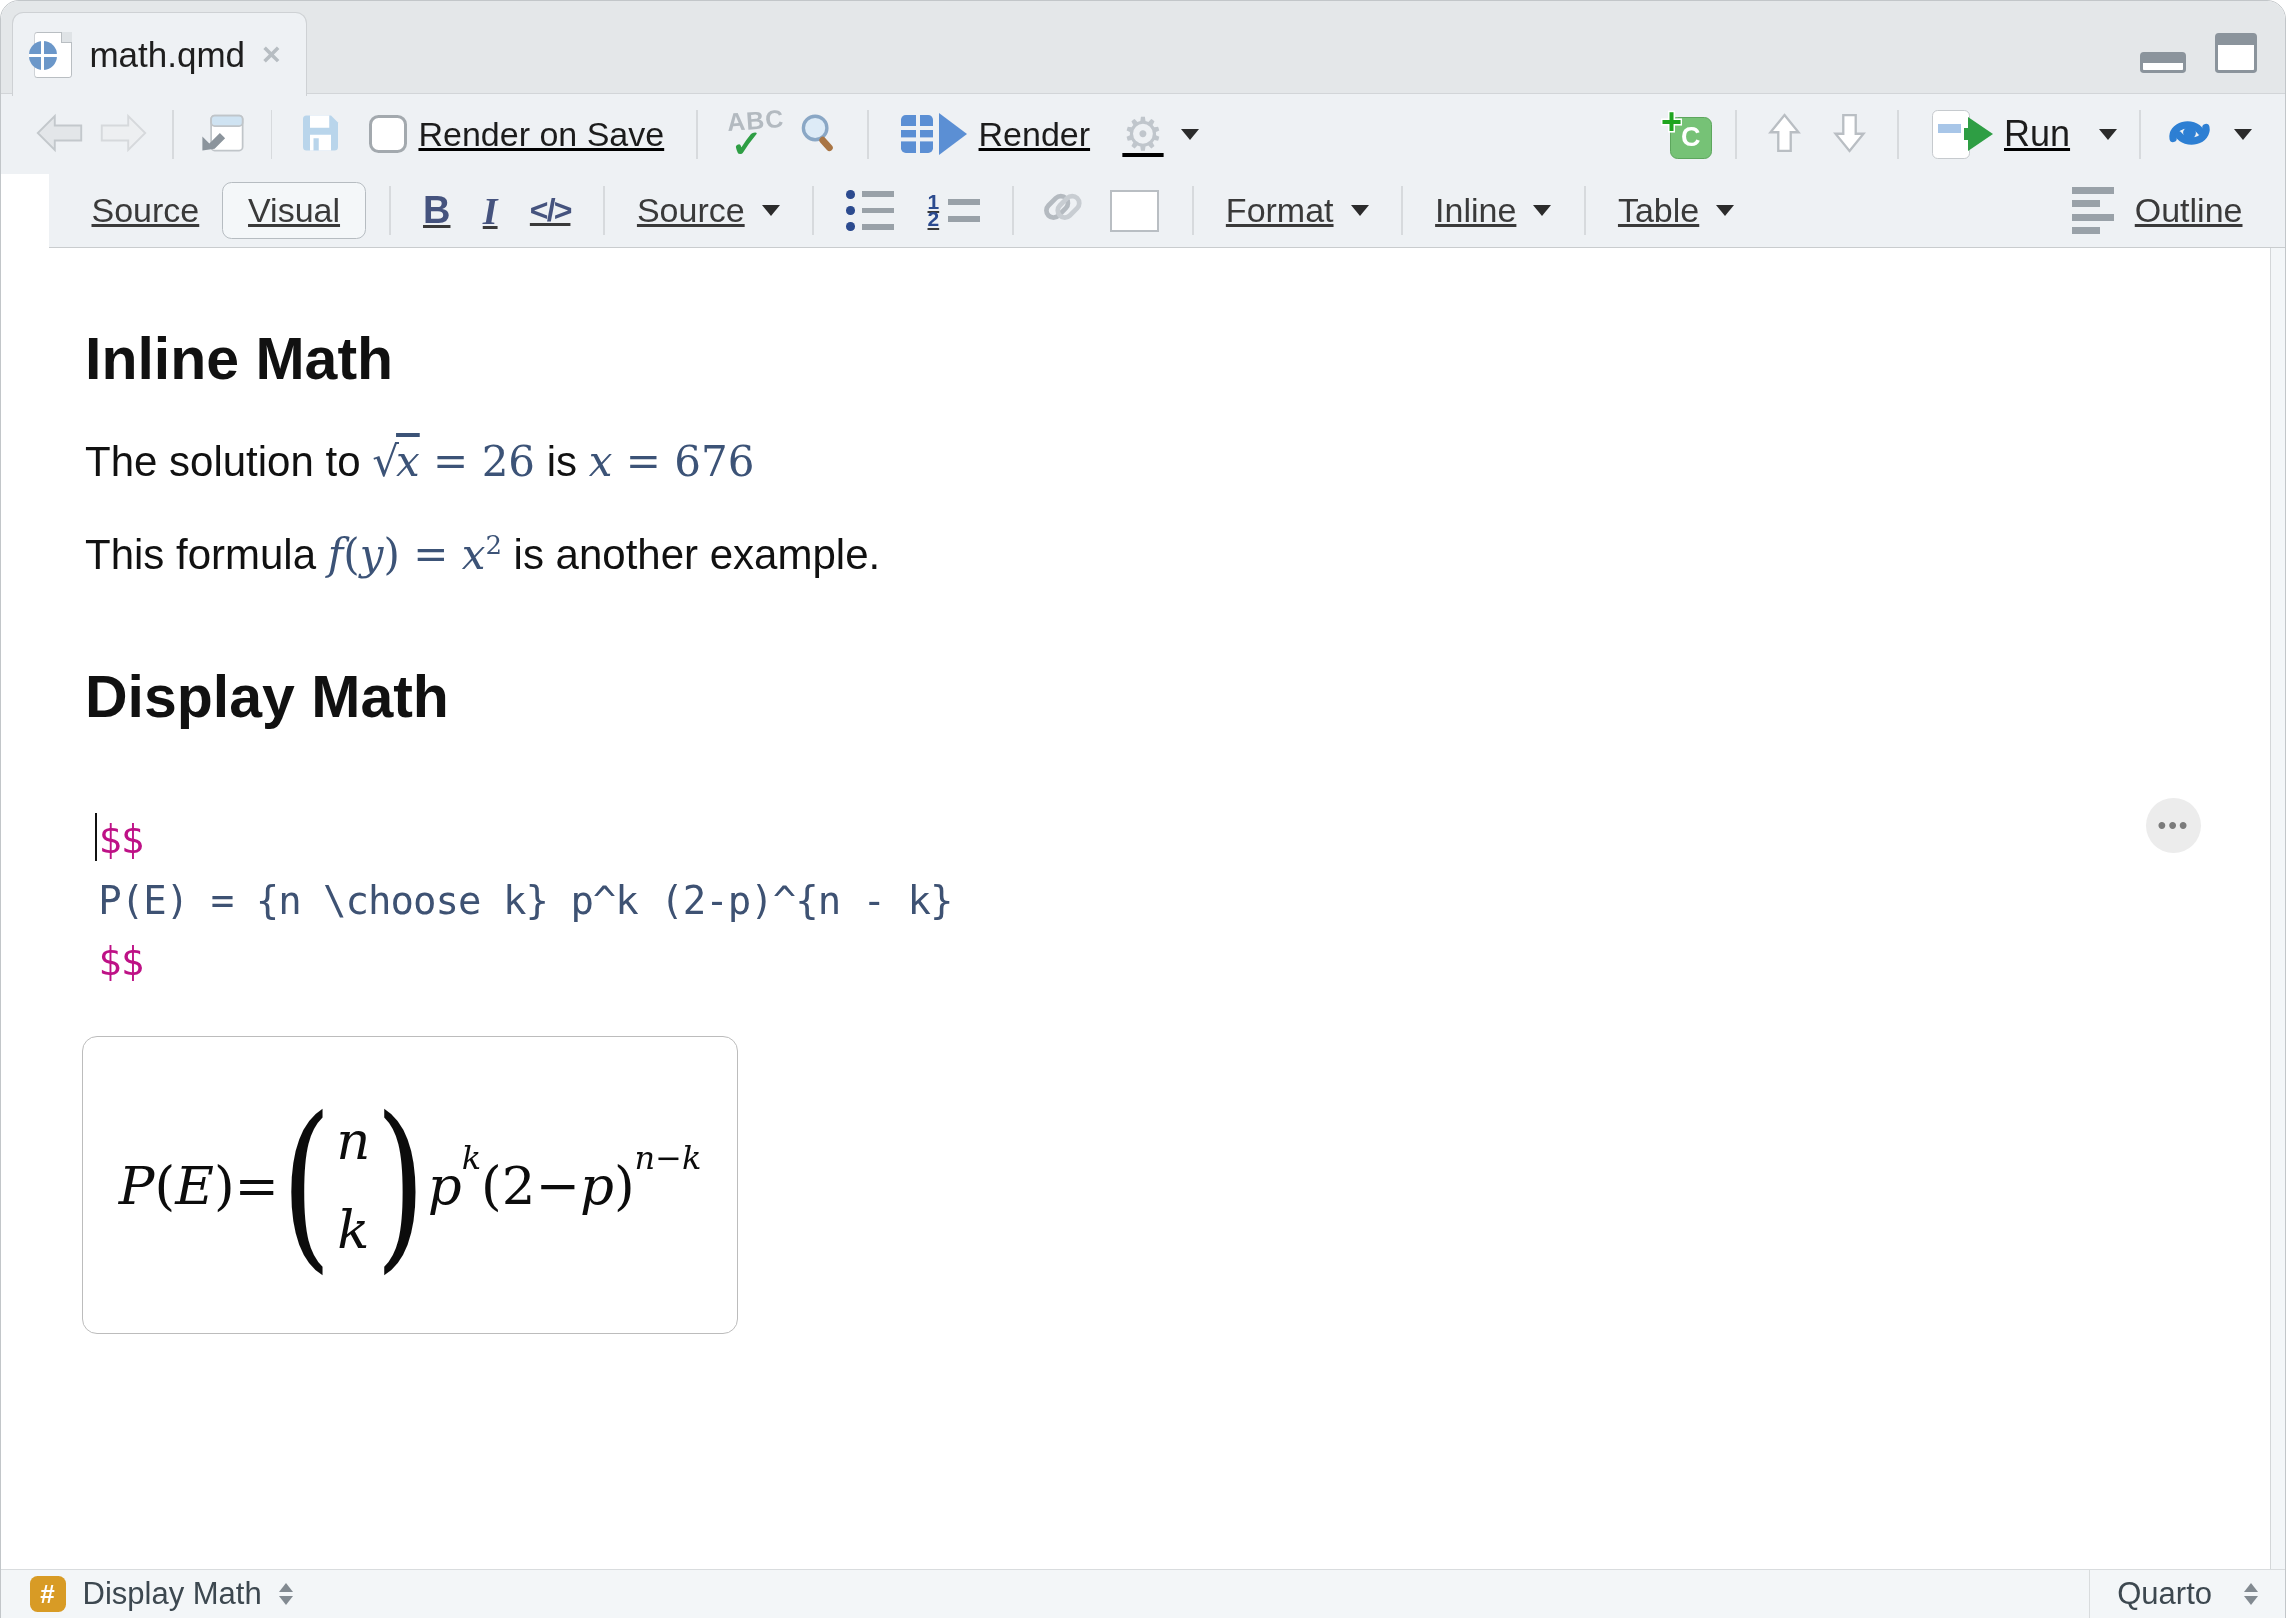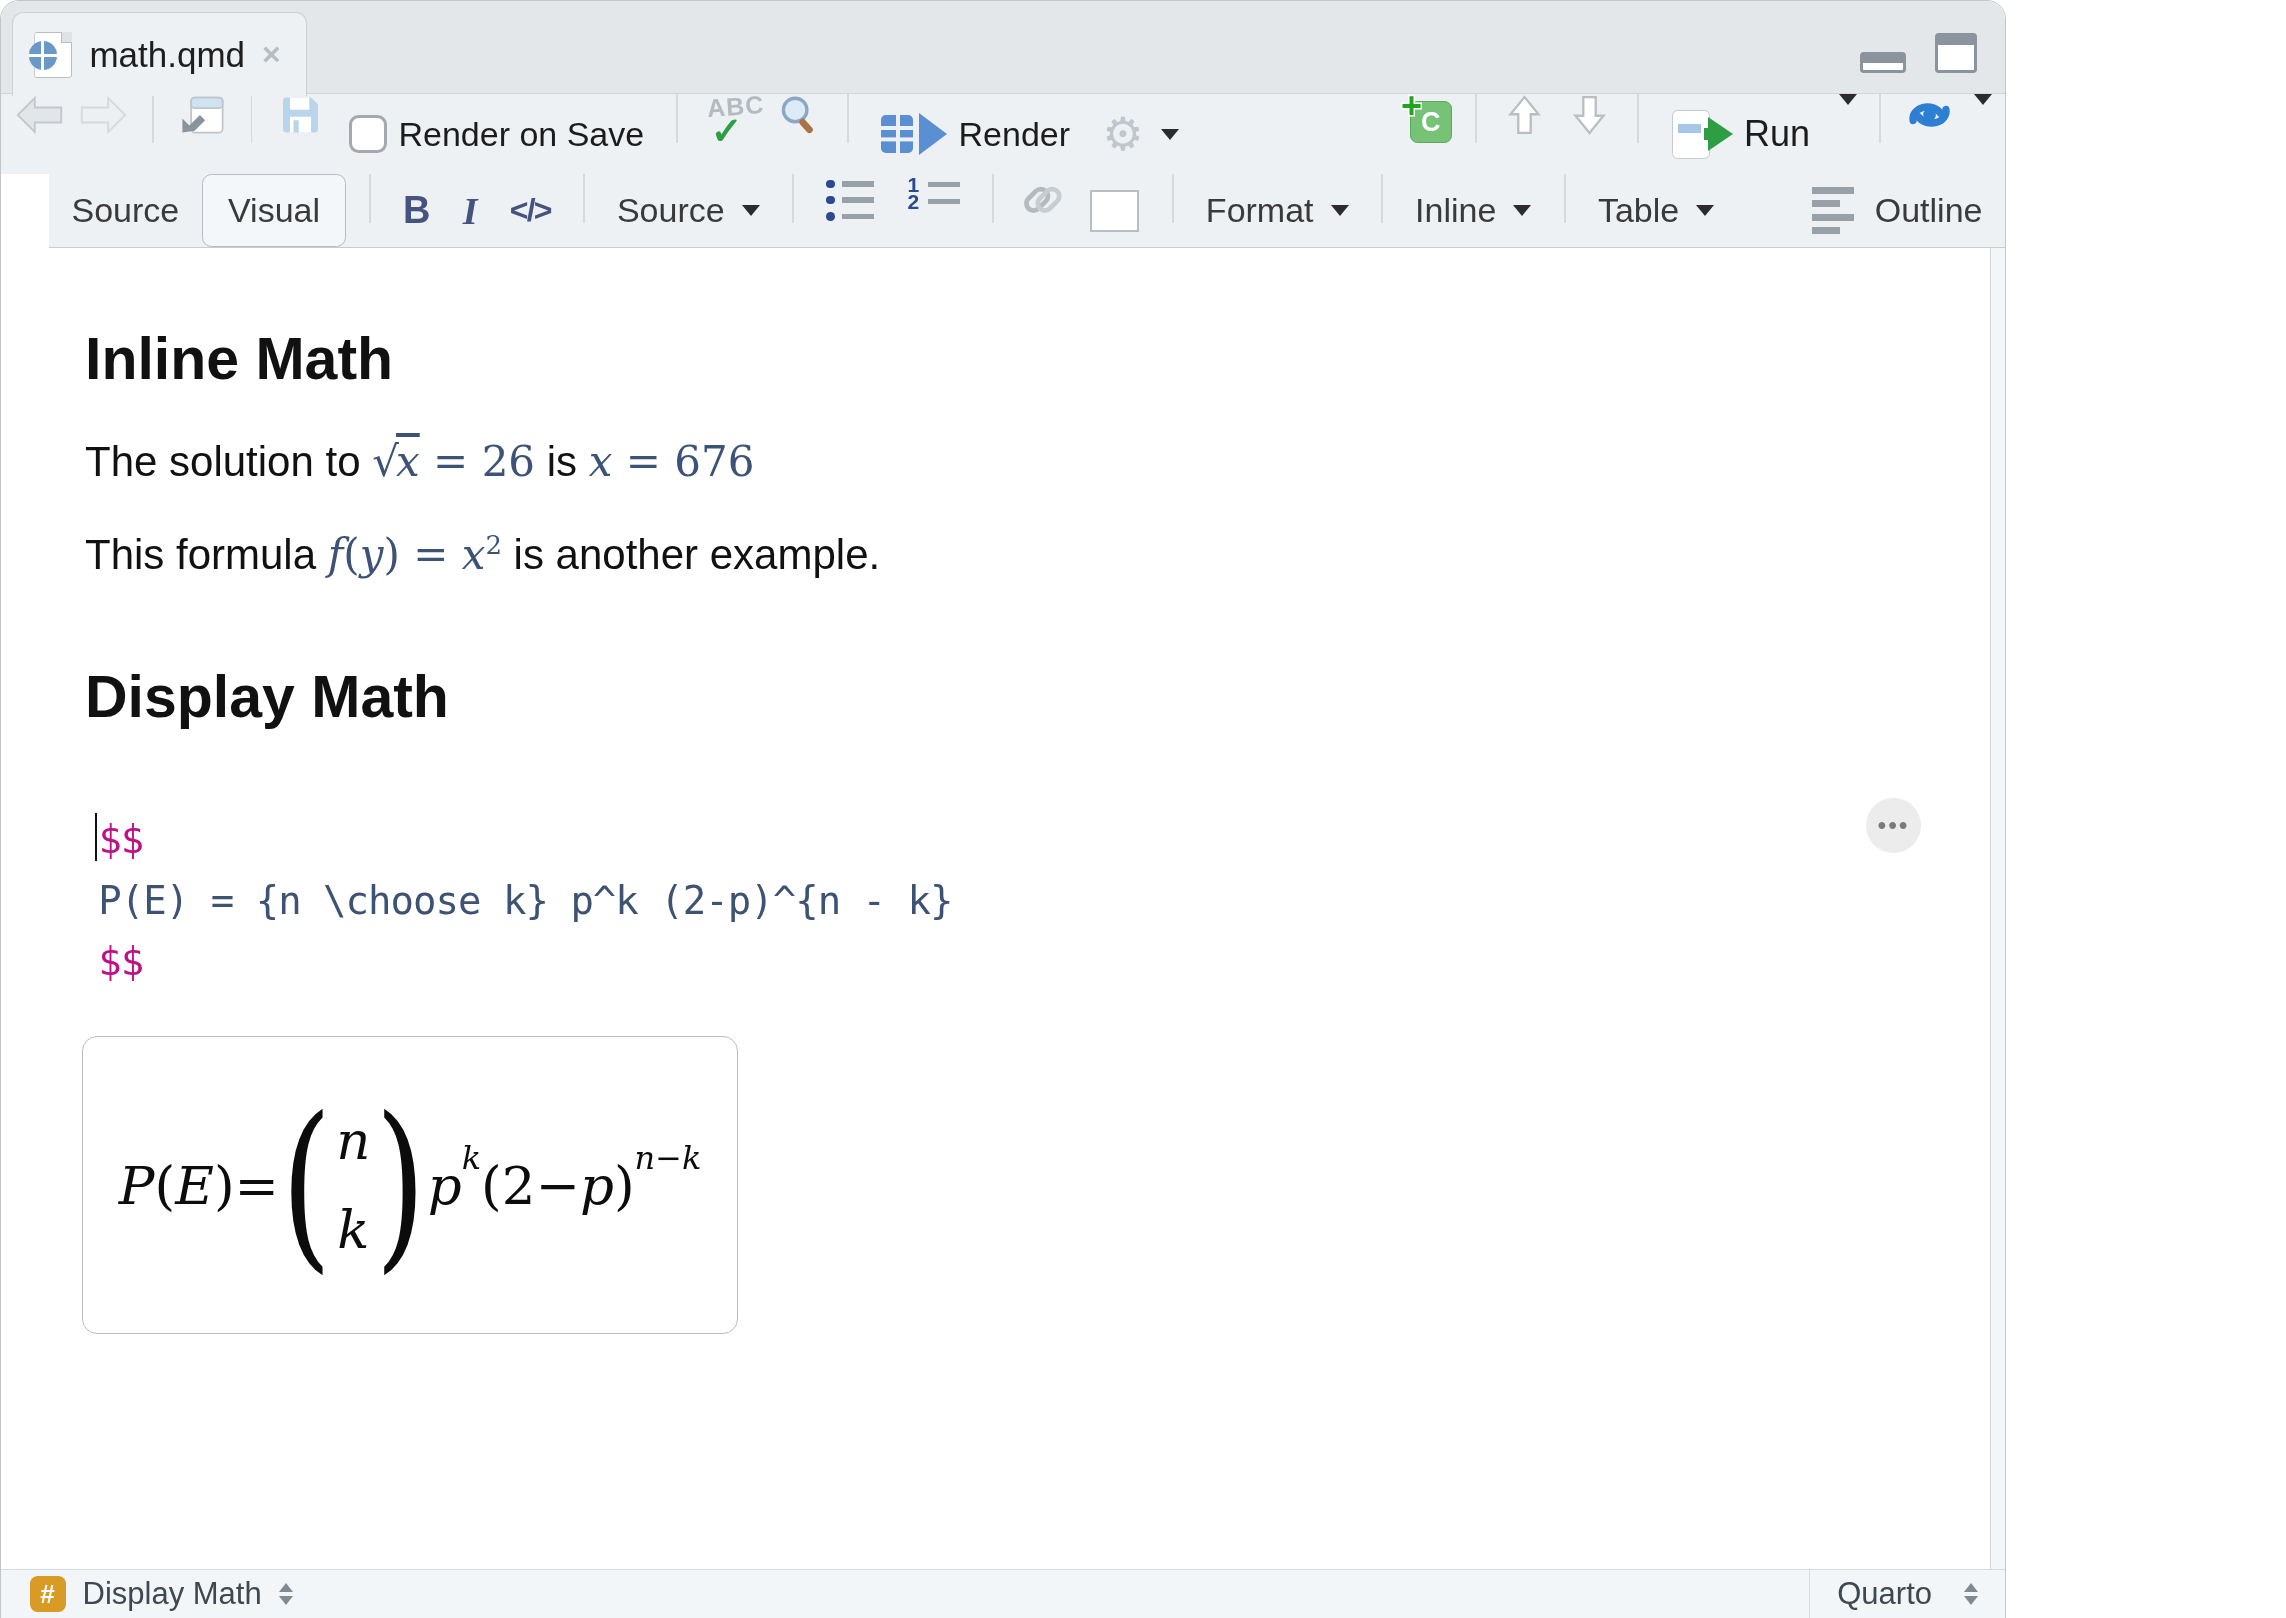--- a/index.html
+++ b/index.html
@@ -1,20 +1,20 @@
 <!DOCTYPE html>
 <html style="font-size:15px"><head>
 <meta charset="utf-8">
 <style>
   * { box-sizing: border-box; margin: 0; padding: 0; }
   html, body { background: #ffffff; font-family: "Liberation Sans", sans-serif; }
   body { width: 2286px; height: 1619px; position: relative; }
 
   .window {
-    width: 2006px; height: 1619px;
+    width: 2286px; height: 1619px;
     border: 1.9px solid #c2c6c9;
     border-radius: 19px 19px 0 0;
     overflow: hidden;
     display: flex; flex-direction: column;
     background: #ffffff;
   }
 
   
   .tabbar {
     height: 93px; background: #e4e7e9; position: relative;
@@ -42,22 +42,22 @@
   .doc-circle::before, .doc-circle::after { content: ""; position: absolute; background: #ffffff; }
   .doc-circle::before { left: 0; top: 12.4px; width: 28.5px; height: 2.9px; }
   .doc-circle::after { left: 12.4px; top: 0; width: 2.9px; height: 28.5px; }
 
   .win-controls { position: absolute; right: 28.5px; top: 32px; display: flex; gap: 28.5px; align-items: flex-end; z-index: 2; }
   .icon-minimize { width: 46px; height: 21px; border: 3.8px solid #8b949c; border-top: 11.4px solid #8b949c; border-radius: 3.8px; background: #ffffff; }
   .icon-maximize { width: 42px; height: 40px; border: 3.8px solid #8b949c; border-top: 12.4px solid #8b949c; border-radius: 3.8px; background: #ffffff; }
 
   
   .toolbar {
-    background: #eef1f4; display: flex; flex: 0 0 auto;
-    padding: 0 13px; position: relative; z-index: 1;
+    background: #eef1f4; display: flex; align-items: center; flex: 0 0 auto;
+    padding: 0 33px; position: relative; z-index: 1; text-decoration: underline;
   }
   .toolbar1 { height: 80px; gap: 13.3px; }
   .toolbar2 { height: 74px; border-bottom: 1.9px solid #c9ccce; gap: 13.3px; font-size: 34px; color: #3a3a3a; margin-left: 48px; }
   .tsep { width: 1.9px; height: 49px; background: #d7dadd; margin: 0 9.5px; flex: 0 0 auto; }
   .tbtn { display: flex; align-items: center; gap: 11.4px; padding: 5.7px 9.5px; border-radius: 7.6px; cursor: pointer; }
   .tlabel { font-size: 34px; color: #1c1c1c; }
   .caret-down { width: 0; height: 0; border-left: 9.5px solid transparent; border-right: 9.5px solid transparent; border-top: 11.4px solid #2b2b2b; margin-left: 5.7px; }
 
   .icon-arrow { width: 51px; height: 42px; }
   .icon-gear { font-size: 46px; color: #c0c6cc; font-family: "DejaVu Sans", sans-serif; line-height: 1; }

